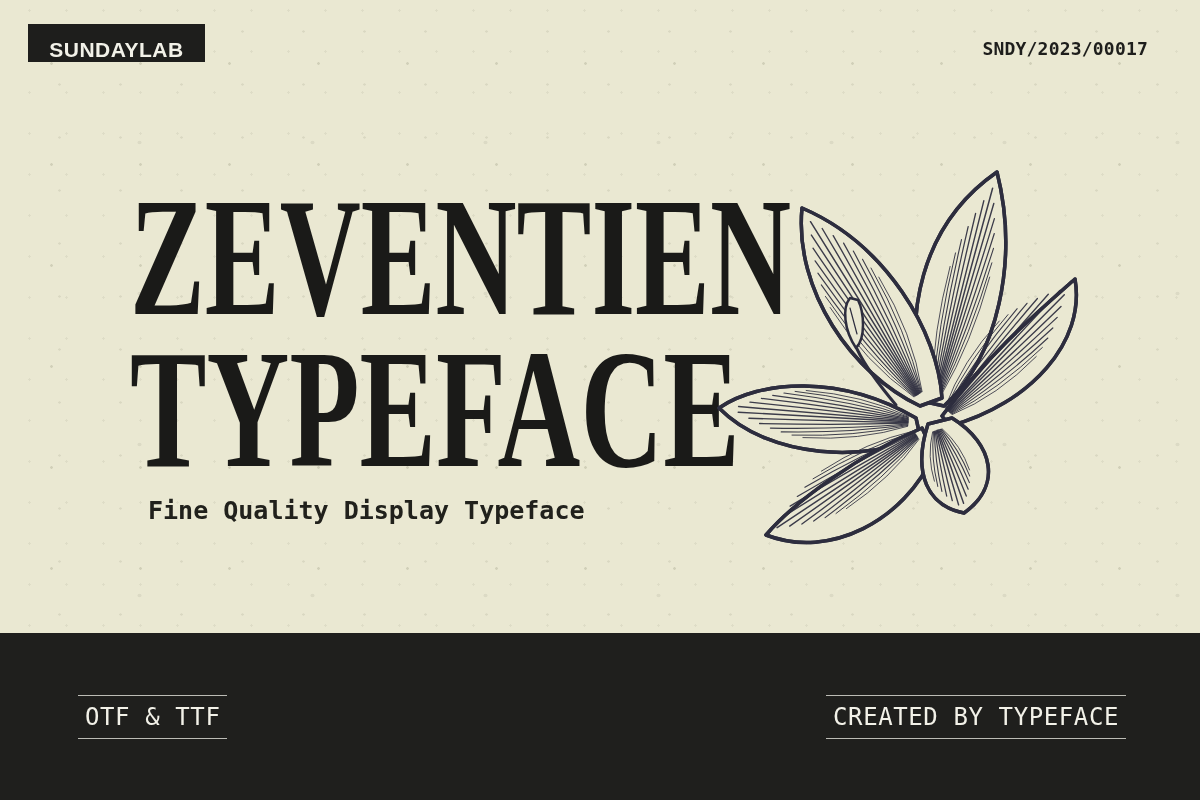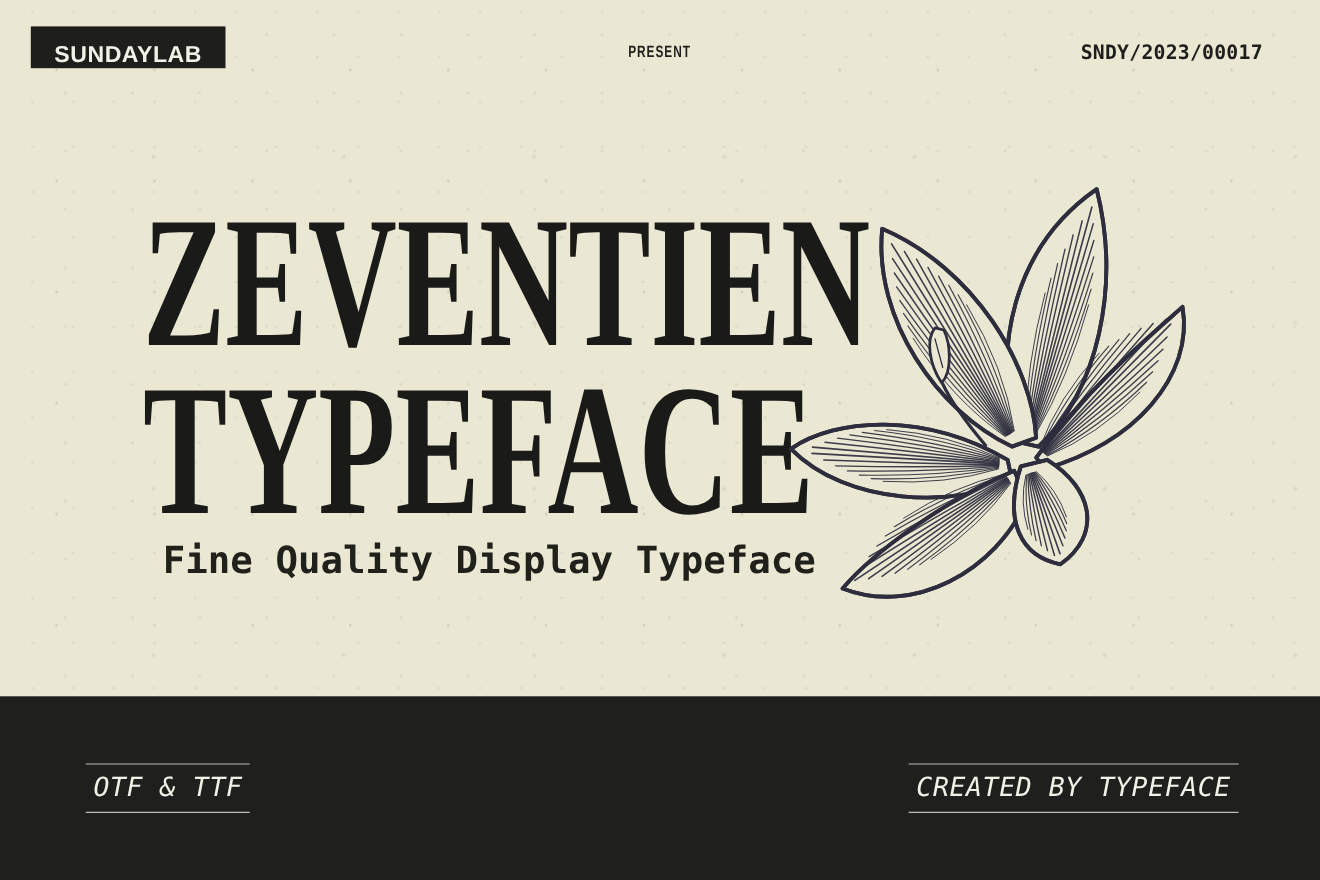--- a/index.html
+++ b/index.html
@@ -28,49 +28,46 @@
   
   .title{position:absolute;left:130px;top:0;margin:0;font-family:"Liberation Serif",serif;
     font-weight:700;color:var(--title,#1a1a18);}
   .tline{position:absolute;left:0;white-space:nowrap;font-size:170px;line-height:170px;}
   .t1{top:172px;text-decoration:underline;}
   .t2{top:324px;}
   .tx{display:inline-block;transform-origin:left top;}
   .tx1{transform:scaleX(.66);}
   .tx2{transform:scaleX(.675);}
   .subtitle{position:absolute;left:148px;top:494px;color:#21211c;
-    font-family:"DejaVu Sans Mono",monospace;font-weight:700;font-size:34px;line-height:33px;letter-spacing:0;}
+    font-family:"DejaVu Sans Mono",monospace;font-weight:700;font-size:25px;line-height:33px;letter-spacing:0;}
   
   .flower{position:absolute;left:690px;top:162px;width:400px;height:400px;}
   .pshape{fill:var(--bg,#eae8d2);stroke:var(--flower,#2d2d3e);stroke-width:3.5;
     stroke-linejoin:round;stroke-linecap:round;}
   .hatch path{fill:none;stroke:var(--flower,#2d2d3e);stroke-linecap:round;opacity:.92;}
   .fil{fill:none;stroke:var(--flower,#2d2d3e);stroke-width:3;stroke-linecap:round;}
   .pod{stroke-width:2.5;}
   .podline{fill:none;stroke:var(--flower,#2d2d3e);stroke-width:1.2;stroke-linecap:round;}
   
   .footer{position:absolute;left:0;right:0;bottom:0;height:167px;background:var(--footer_bg,#1f1f1d);
     display:flex;align-items:center;justify-content:space-between;padding:0 74px 0 78px;box-sizing:border-box;}
   .fgroup{border-top:1px solid rgba(242,241,232,.75);border-bottom:1px solid rgba(242,241,232,.75);
-    padding:9px 7px;font-style:italic;}
+    padding:9px 7px;}
   .ftext{color:var(--light,#f2f1e8);font-family:"DejaVu Sans Mono",monospace;
     font-size:24px;line-height:24px;letter-spacing:.6px;white-space:nowrap;}
 </style>
 </head>
 <body>
 
 <div class="poster">
 
   <div class="badge">
     <span class="badge-label">SUNDAYLAB</span>
   </div>
 
-  <div class="present-wrap">
-    <span class="present">PRESENT</span>
-  </div>
 
   <div class="code">SNDY/2023/00017</div>
 
   <h1 class="title">
     <span class="tline t1"><span class="tx tx1">ZEVENTIEN</span></span>
     <span class="tline t2"><span class="tx tx2">TYPEFACE</span></span>
   </h1>
 
   <div class="subtitle">Fine Quality Display Typeface</div>
 

